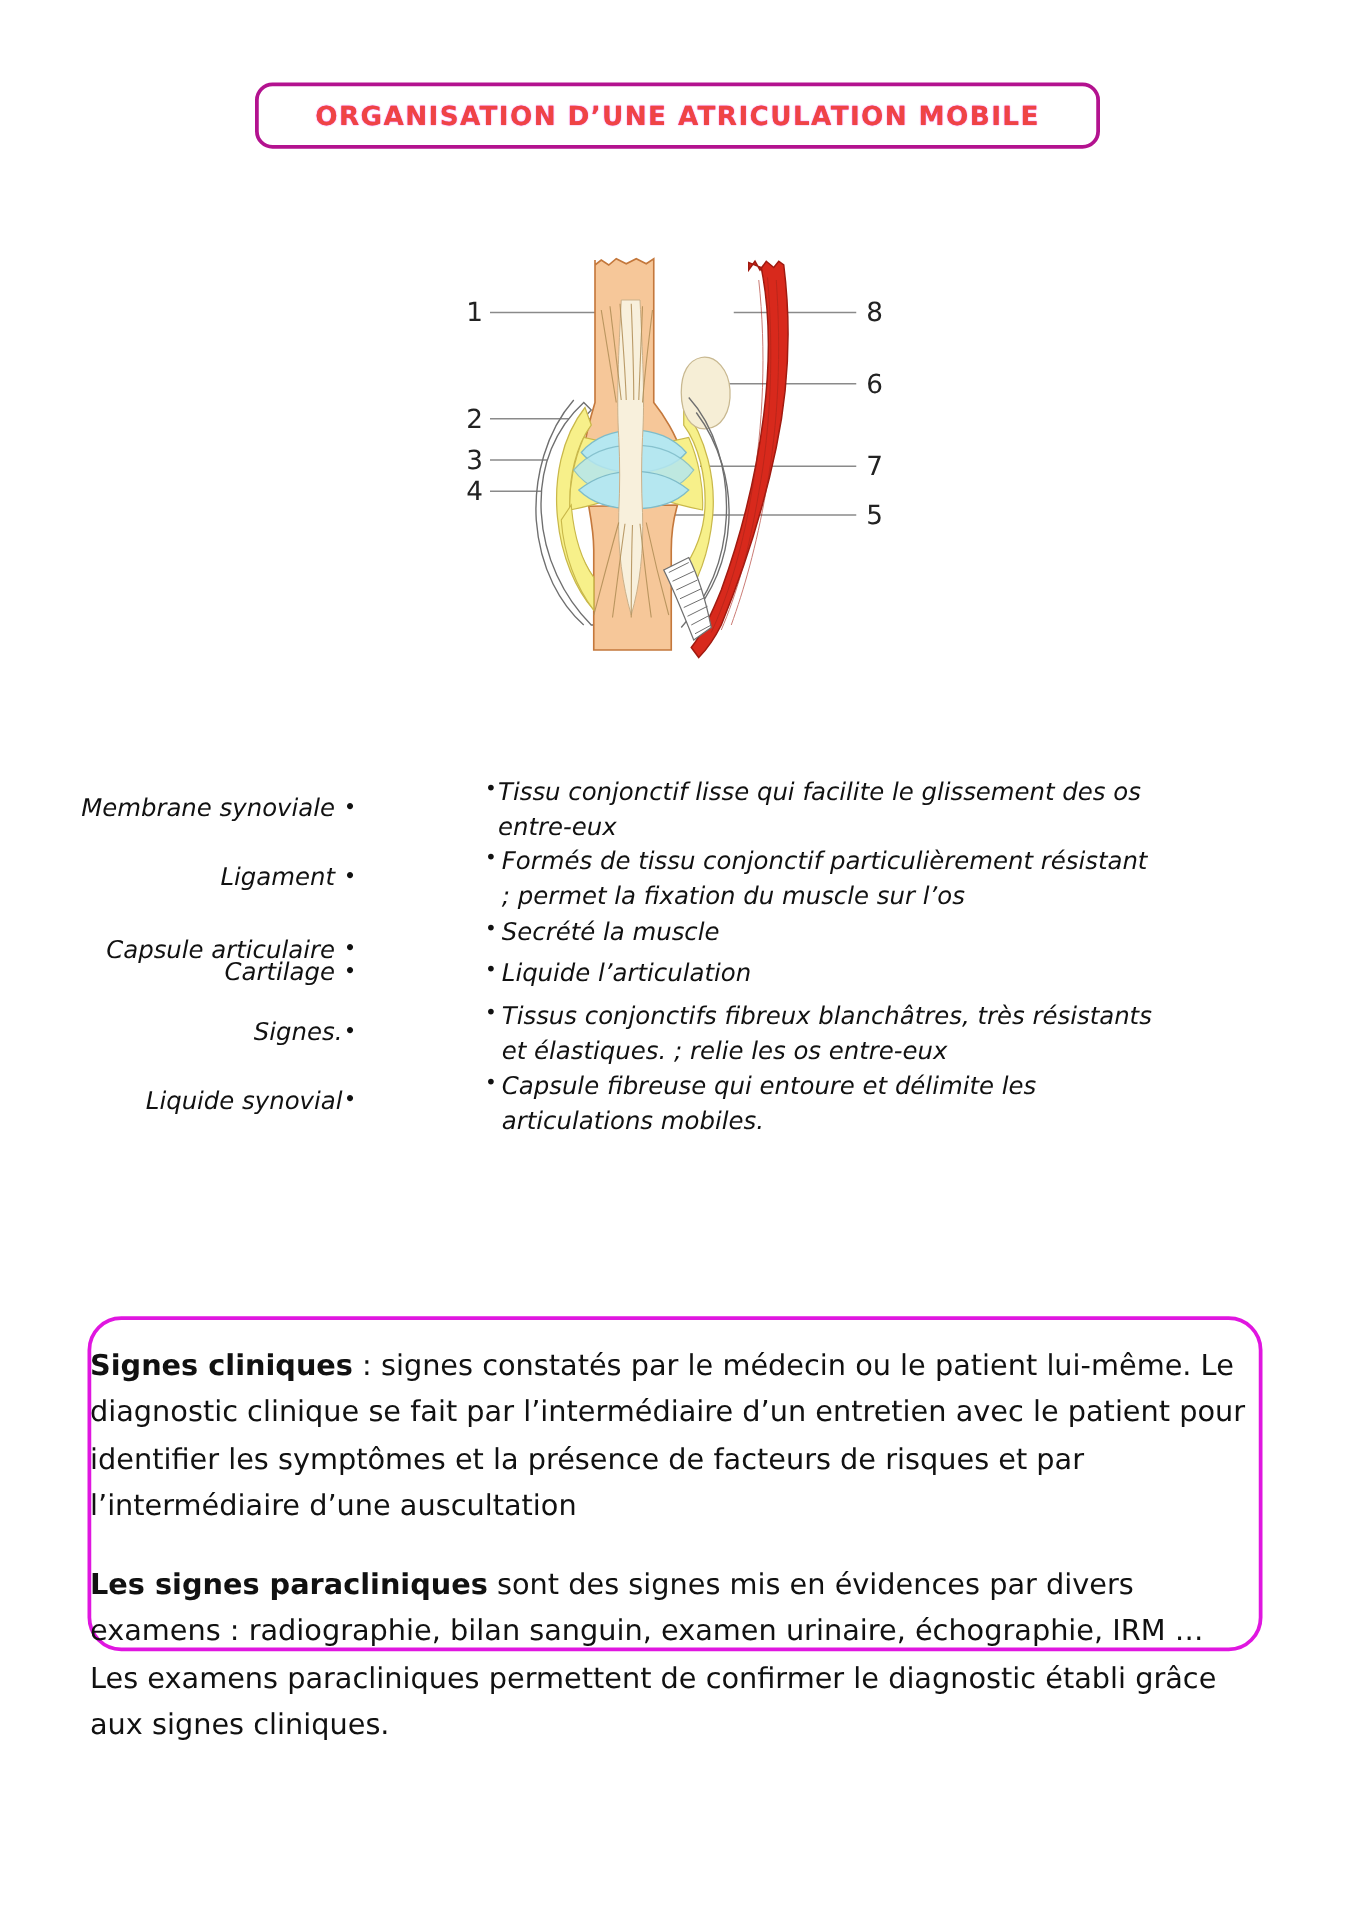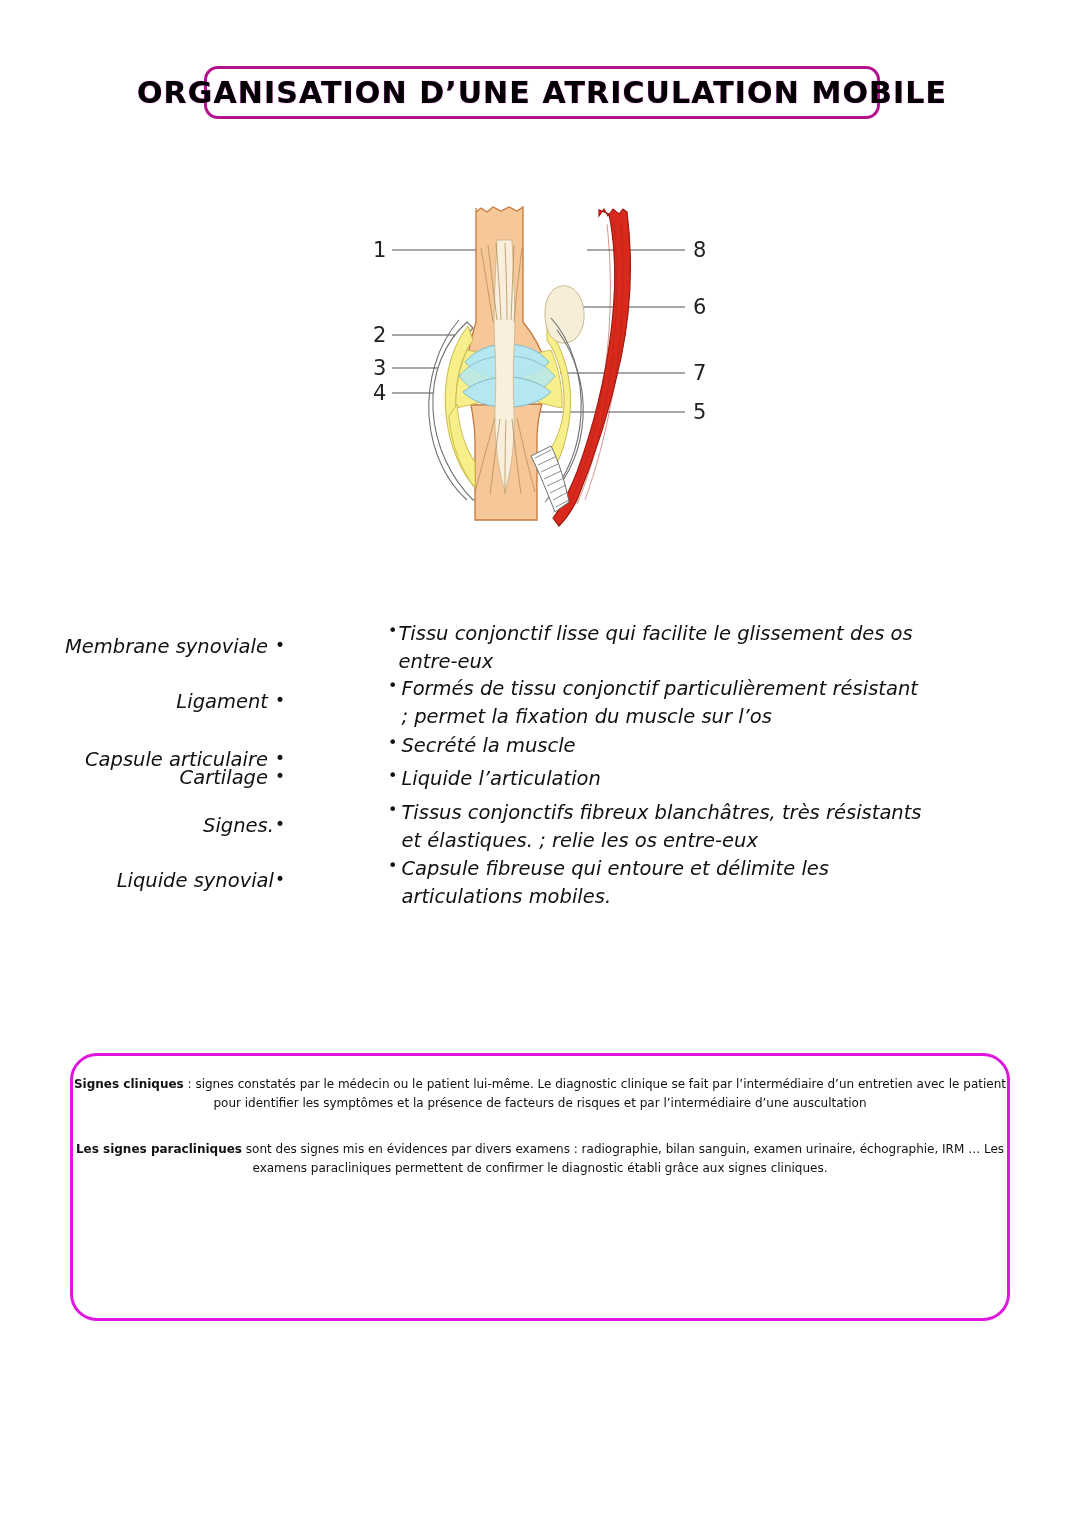--- a/index.html
+++ b/index.html
@@ -23,23 +23,23 @@
     width: 676px;
     height: 53px;
     box-sizing: border-box;
     border: 3px solid #b3128f;
     border-radius: 14px;
     display: flex;
     align-items: center;
     justify-content: center;
   }
   #title-text {
-    color: #000000;
-    font-family: "DejaVu Sans", sans-serif;
-    font-size: 30px;
+    color: #ef4444;
+    font-family: "DejaVu Sans", sans-serif;
+    font-size: 21px;
     font-weight: bold;
     letter-spacing: 1.1px;
     white-space: nowrap;
     text-shadow: 0 0 1px #ec19dd;
     text-align: right;
   }
 
   
   #diagram {
     position: absolute;
@@ -116,24 +116,23 @@
     box-sizing: border-box;
     border: 3px solid #e016e0;
     border-radius: 27px;
   }
   #clinical-inner {
     position: absolute;
     left: 72px;
     top: 1075px;
     width: 936px;
     font-family: "DejaVu Sans", sans-serif;
-    font-size: 12px;
+    font-size: 23px;
     color: #111111;
     line-height: 1.62;
-    text-align: center;
   }
   #clinical-inner p { margin: 0; }
   #clinical-inner .gap { height: 26px; }
   .lead { font-weight: bold; }
 </style>
 </head>
 <body>
 
 <div id="title-banner">
   <div id="title-text">ORGANISATION D’UNE ATRICULATION MOBILE</div>

